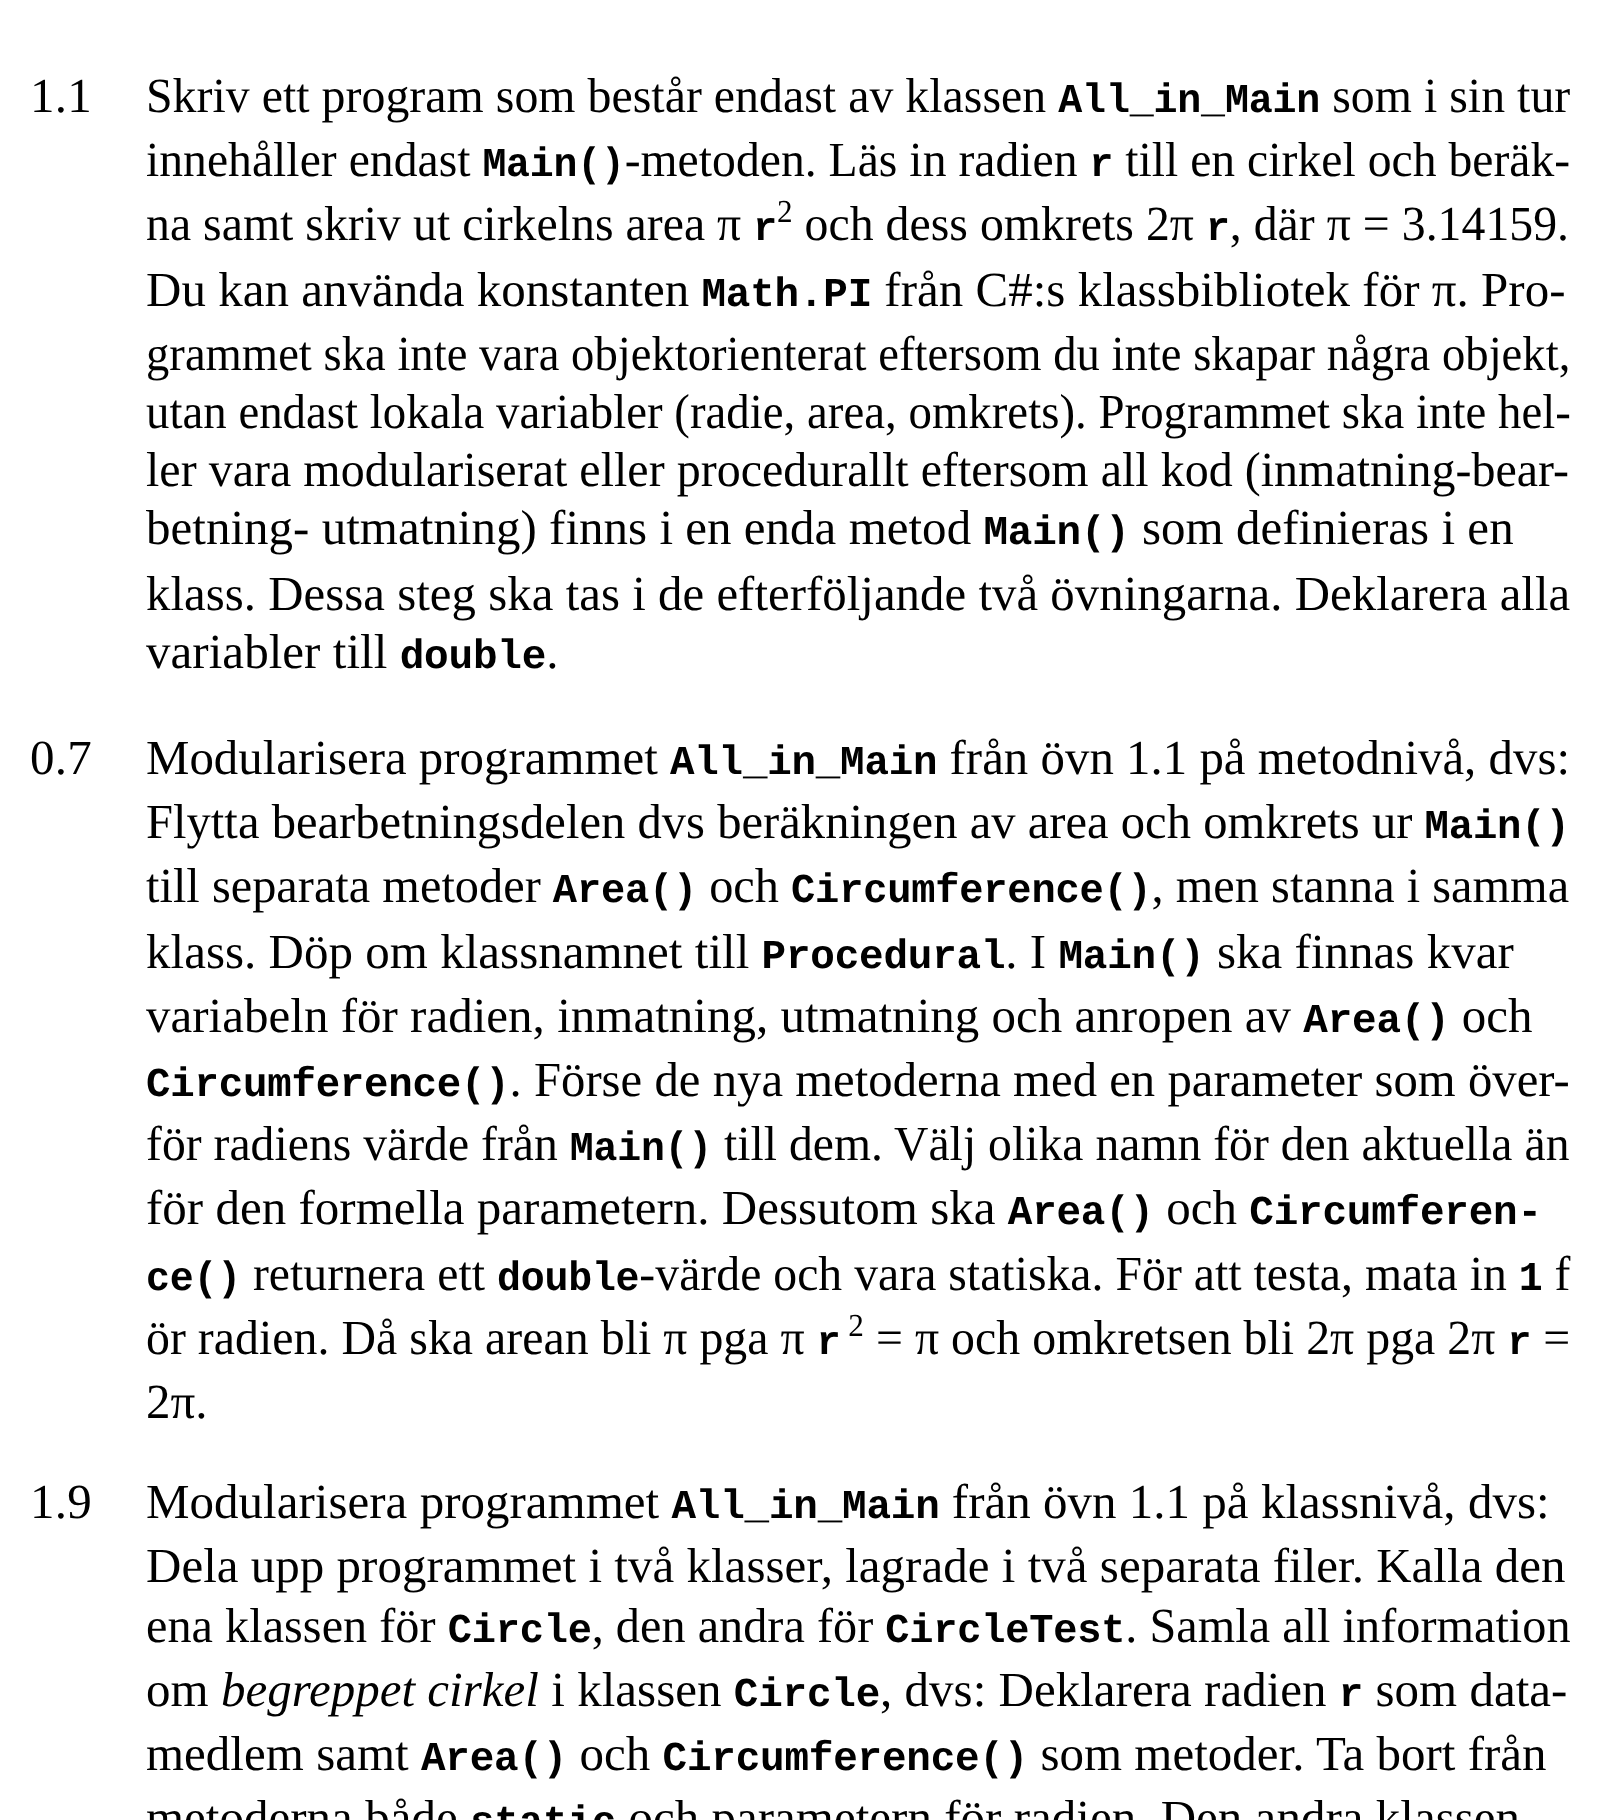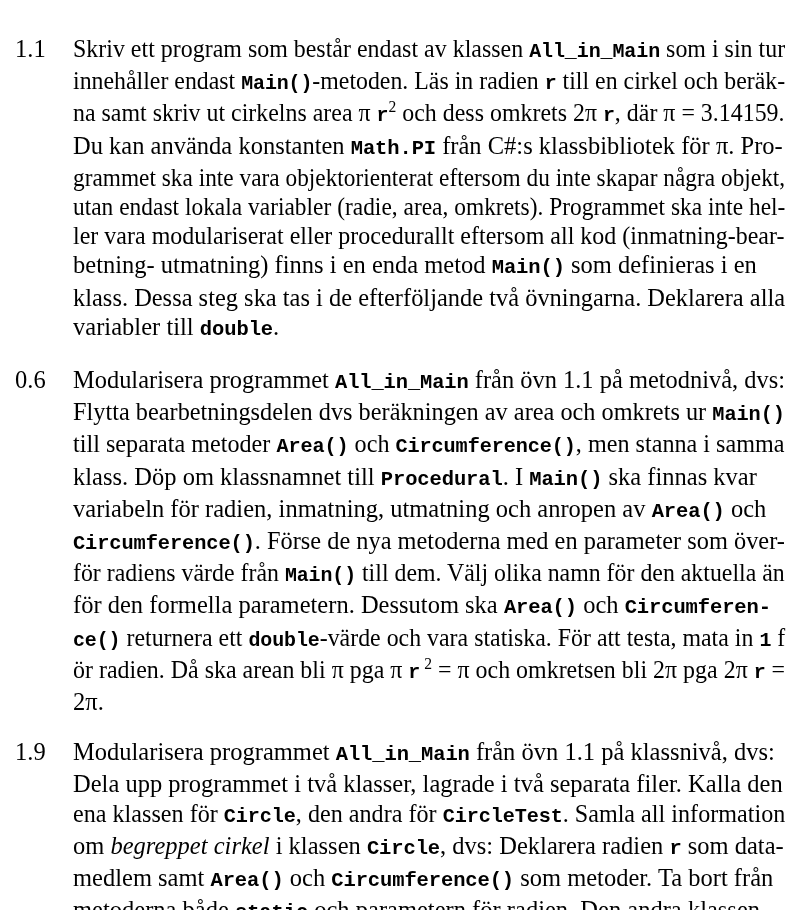--- a/index.html
+++ b/index.html
@@ -70,21 +70,21 @@
 </head>
 <body>
 
 <div id="page">
   <div id="exercise-list">
       <div class="exercise ex-1-1">
         <div class="ex-number">1.1</div>
         <div class="ex-body"><div class="line" style="transform-origin: left center; display: inline-block; transform: scaleX(0.9753);"><span>Skriv ett program som består endast av klassen </span><code class="mono">All_in_Main</code><span> som i sin tur</span></div><div class="line" style="transform-origin: left center; display: inline-block; transform: scaleX(0.9714);"><span>innehåller endast </span><code class="mono">Main()</code><span>-metoden. Läs in radien </span><code class="mono">r</code><span> till en cirkel och beräk-</span></div><div class="line" style="transform-origin: left center; display: inline-block; transform: scaleX(0.974);"><span>na samt skriv ut cirkelns area </span><span>π </span><code class="mono">r</code><sup class="sup">2</sup><span> och dess omkrets 2π </span><code class="mono">r</code><span>, där π = 3.14159.</span></div><div class="line" style="transform-origin: left center; display: inline-block; transform: scaleX(0.9986);"><span>Du kan använda konstanten </span><code class="mono">Math.PI</code><span> från C#:s klassbibliotek för π. Pro-</span></div><div class="line" style="transform-origin: left center; display: inline-block; transform: scaleX(0.9506);"><span>grammet ska inte vara objektorienterat eftersom du inte skapar några objekt,</span></div><div class="line" style="transform-origin: left center; display: inline-block; transform: scaleX(0.9544);"><span>utan endast lokala variabler (radie, area, omkrets). Programmet ska inte hel-</span></div><div class="line" style="transform-origin: left center; display: inline-block; transform: scaleX(0.978);"><span>ler vara modulariserat eller procedurallt eftersom all kod (inmatning-bear-</span></div><div class="line" style="transform-origin: left center; display: inline-block; transform: scaleX(0.9986);"><span>betning- utmatning) finns i en enda metod </span><code class="mono">Main()</code><span> som definieras i en</span></div><div class="line" style="transform-origin: left center; display: inline-block; transform: scaleX(0.9958);"><span>klass. Dessa steg ska tas i de efterföljande två övningarna. Deklarera alla</span></div><div class="line"><span>variabler till </span><code class="mono">double</code><span>.</span></div></div>
       </div>
       <div class="exercise ex-1-2">
-        <div class="ex-number">0.6</div>
+        <div class="ex-number">0.7</div>
         <div class="ex-body"><div class="line" style="transform-origin: left center; display: inline-block; transform: scaleX(0.9958);"><span>Modularisera programmet </span><code class="mono">All_in_Main</code><span> från övn 1.1 på metodnivå, dvs:</span></div><div class="line" style="transform-origin: left center; display: inline-block; transform: scaleX(0.9903);"><span>Flytta bearbetningsdelen dvs beräkningen av area och omkrets ur </span><code class="mono">Main()</code></div><div class="line" style="transform-origin: left center; display: inline-block; transform: scaleX(0.9848);"><span>till separata metoder </span><code class="mono">Area()</code><span> och </span><code class="mono">Circumference()</code><span>, men stanna i samma</span></div><div class="line" style="transform-origin: left center; display: inline-block; transform: scaleX(0.9986);"><span>klass. Döp om klassnamnet till </span><code class="mono">Procedural</code><span>. I </span><code class="mono">Main()</code><span> ska finnas kvar</span></div><div class="line" style="transform-origin: left center; display: inline-block; transform: scaleX(0.9986);"><span>variabeln för radien, inmatning, utmatning och anropen av </span><code class="mono">Area()</code><span> och</span></div><div class="line" style="transform-origin: left center; display: inline-block; transform: scaleX(0.993);"><code class="mono">Circumference()</code><span>. Förse de nya metoderna med en parameter som över-</span></div><div class="line" style="transform-origin: left center; display: inline-block; transform: scaleX(0.9714);"><span>för radiens värde från </span><code class="mono">Main()</code><span> till dem. Välj olika namn för den aktuella än</span></div><div class="line" style="transform-origin: left center; display: inline-block; transform: scaleX(0.9986);"><span>för den formella parametern. Dessutom ska </span><code class="mono">Area()</code><span> och </span><code class="mono">Circumferen-</code></div><div class="line" style="transform-origin: left center; display: inline-block; transform: scaleX(0.9727);"><code class="mono">ce()</code><span> returnera ett </span><code class="mono">double</code><span>-värde och vara statiska. För att testa, mata in </span><code class="mono">1</code><span> f</span></div><div class="line" style="transform-origin: left center; display: inline-block; transform: scaleX(0.9753);"><span>ör radien. Då ska arean bli π pga π </span><code class="mono">r</code><sup class="sup"> 2</sup><span> = π och omkretsen bli 2π pga 2π </span><code class="mono">r</code><span> =</span></div><div class="line"><span>2π.</span></div></div>
       </div>
       <div class="exercise ex-1-3">
         <div class="ex-number">1.9</div>
         <div class="ex-body"><div class="line" style="transform-origin: left center; display: inline-block; transform: scaleX(0.9986);"><span>Modularisera programmet </span><code class="mono">All_in_Main</code><span> från övn 1.1 på klassnivå, dvs:</span></div><div class="line" style="transform-origin: left center; display: inline-block; transform: scaleX(0.9986);"><span>Dela upp programmet i två klasser, lagrade i två separata filer. Kalla den</span></div><div class="line" style="transform-origin: left center; display: inline-block; transform: scaleX(0.9834);"><span>ena klassen för </span><code class="mono">Circle</code><span>, den andra för </span><code class="mono">CircleTest</code><span>. Samla all information</span></div><div class="line" style="transform-origin: left center; display: inline-block; transform: scaleX(0.9986);"><span>om </span><em class="it">begreppet cirkel</em><span> i klassen </span><code class="mono">Circle</code><span>, dvs: Deklarera radien </span><code class="mono">r</code><span> som data-</span></div><div class="line" style="transform-origin: left center; display: inline-block; transform: scaleX(0.9986);"><span>medlem samt </span><code class="mono">Area()</code><span> och </span><code class="mono">Circumference()</code><span> som metoder. Ta bort från</span></div><div class="line" style="transform-origin: left center; display: inline-block; transform: scaleX(0.9986);"><span>metoderna både </span><code class="mono">static</code><span> och parametern för radien. Den andra klassen</span></div><div class="line" style="transform-origin: left center; display: inline-block; transform: scaleX(0.9875);"><code class="mono">CircleTest</code><span> ska endast innehålla metoden </span><code class="mono">Main()</code><span>. Skapa i den ett objekt</span></div></div>
       </div>
     </div>
 </div>
 
 </body></html>

